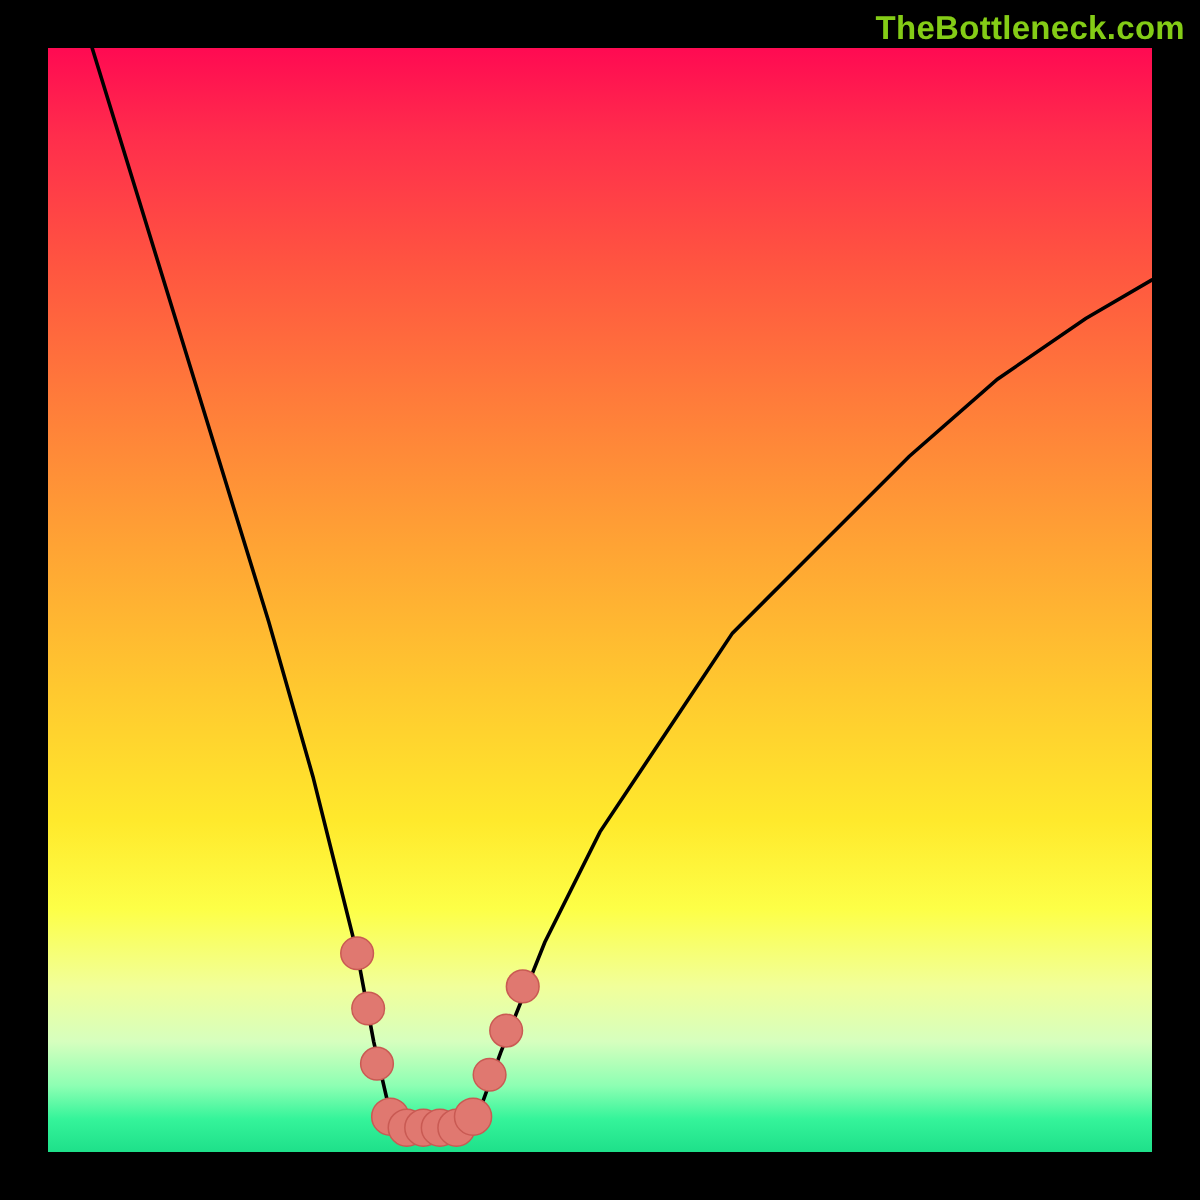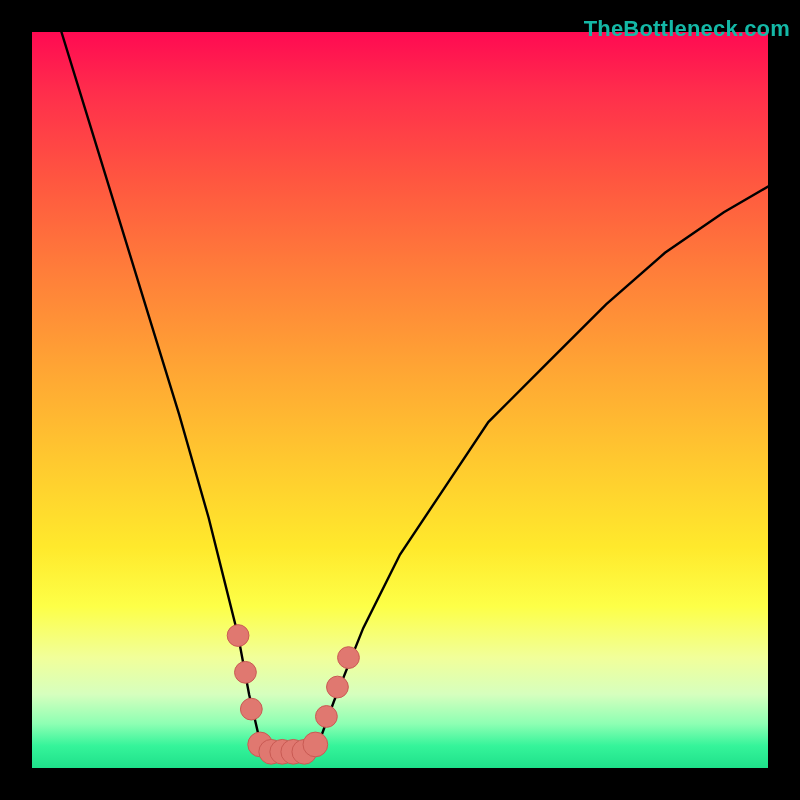--- a/index.html
+++ b/index.html
@@ -37,25 +37,25 @@
       #fdff47 78%,
       #f1ff9a 85%,
       #d6ffbe 90%,
       #8dffb3 94%,
       #35f49a 97%,
       #1ee08a 100%
     );
   }
   .watermark {
     position: absolute;
-    top: 16px;
+    top: 6px;
     right: 10px;
     font-size: 22px;
     font-weight: 600;
-    color: #14b8a6;
+    color: #84cc16;
     letter-spacing: 0.2px;
   }
   svg.curve-layer {
     position: absolute;
     top: 0;
     left: 0;
     width: 736px;
     height: 736px;
   }
 </style>

